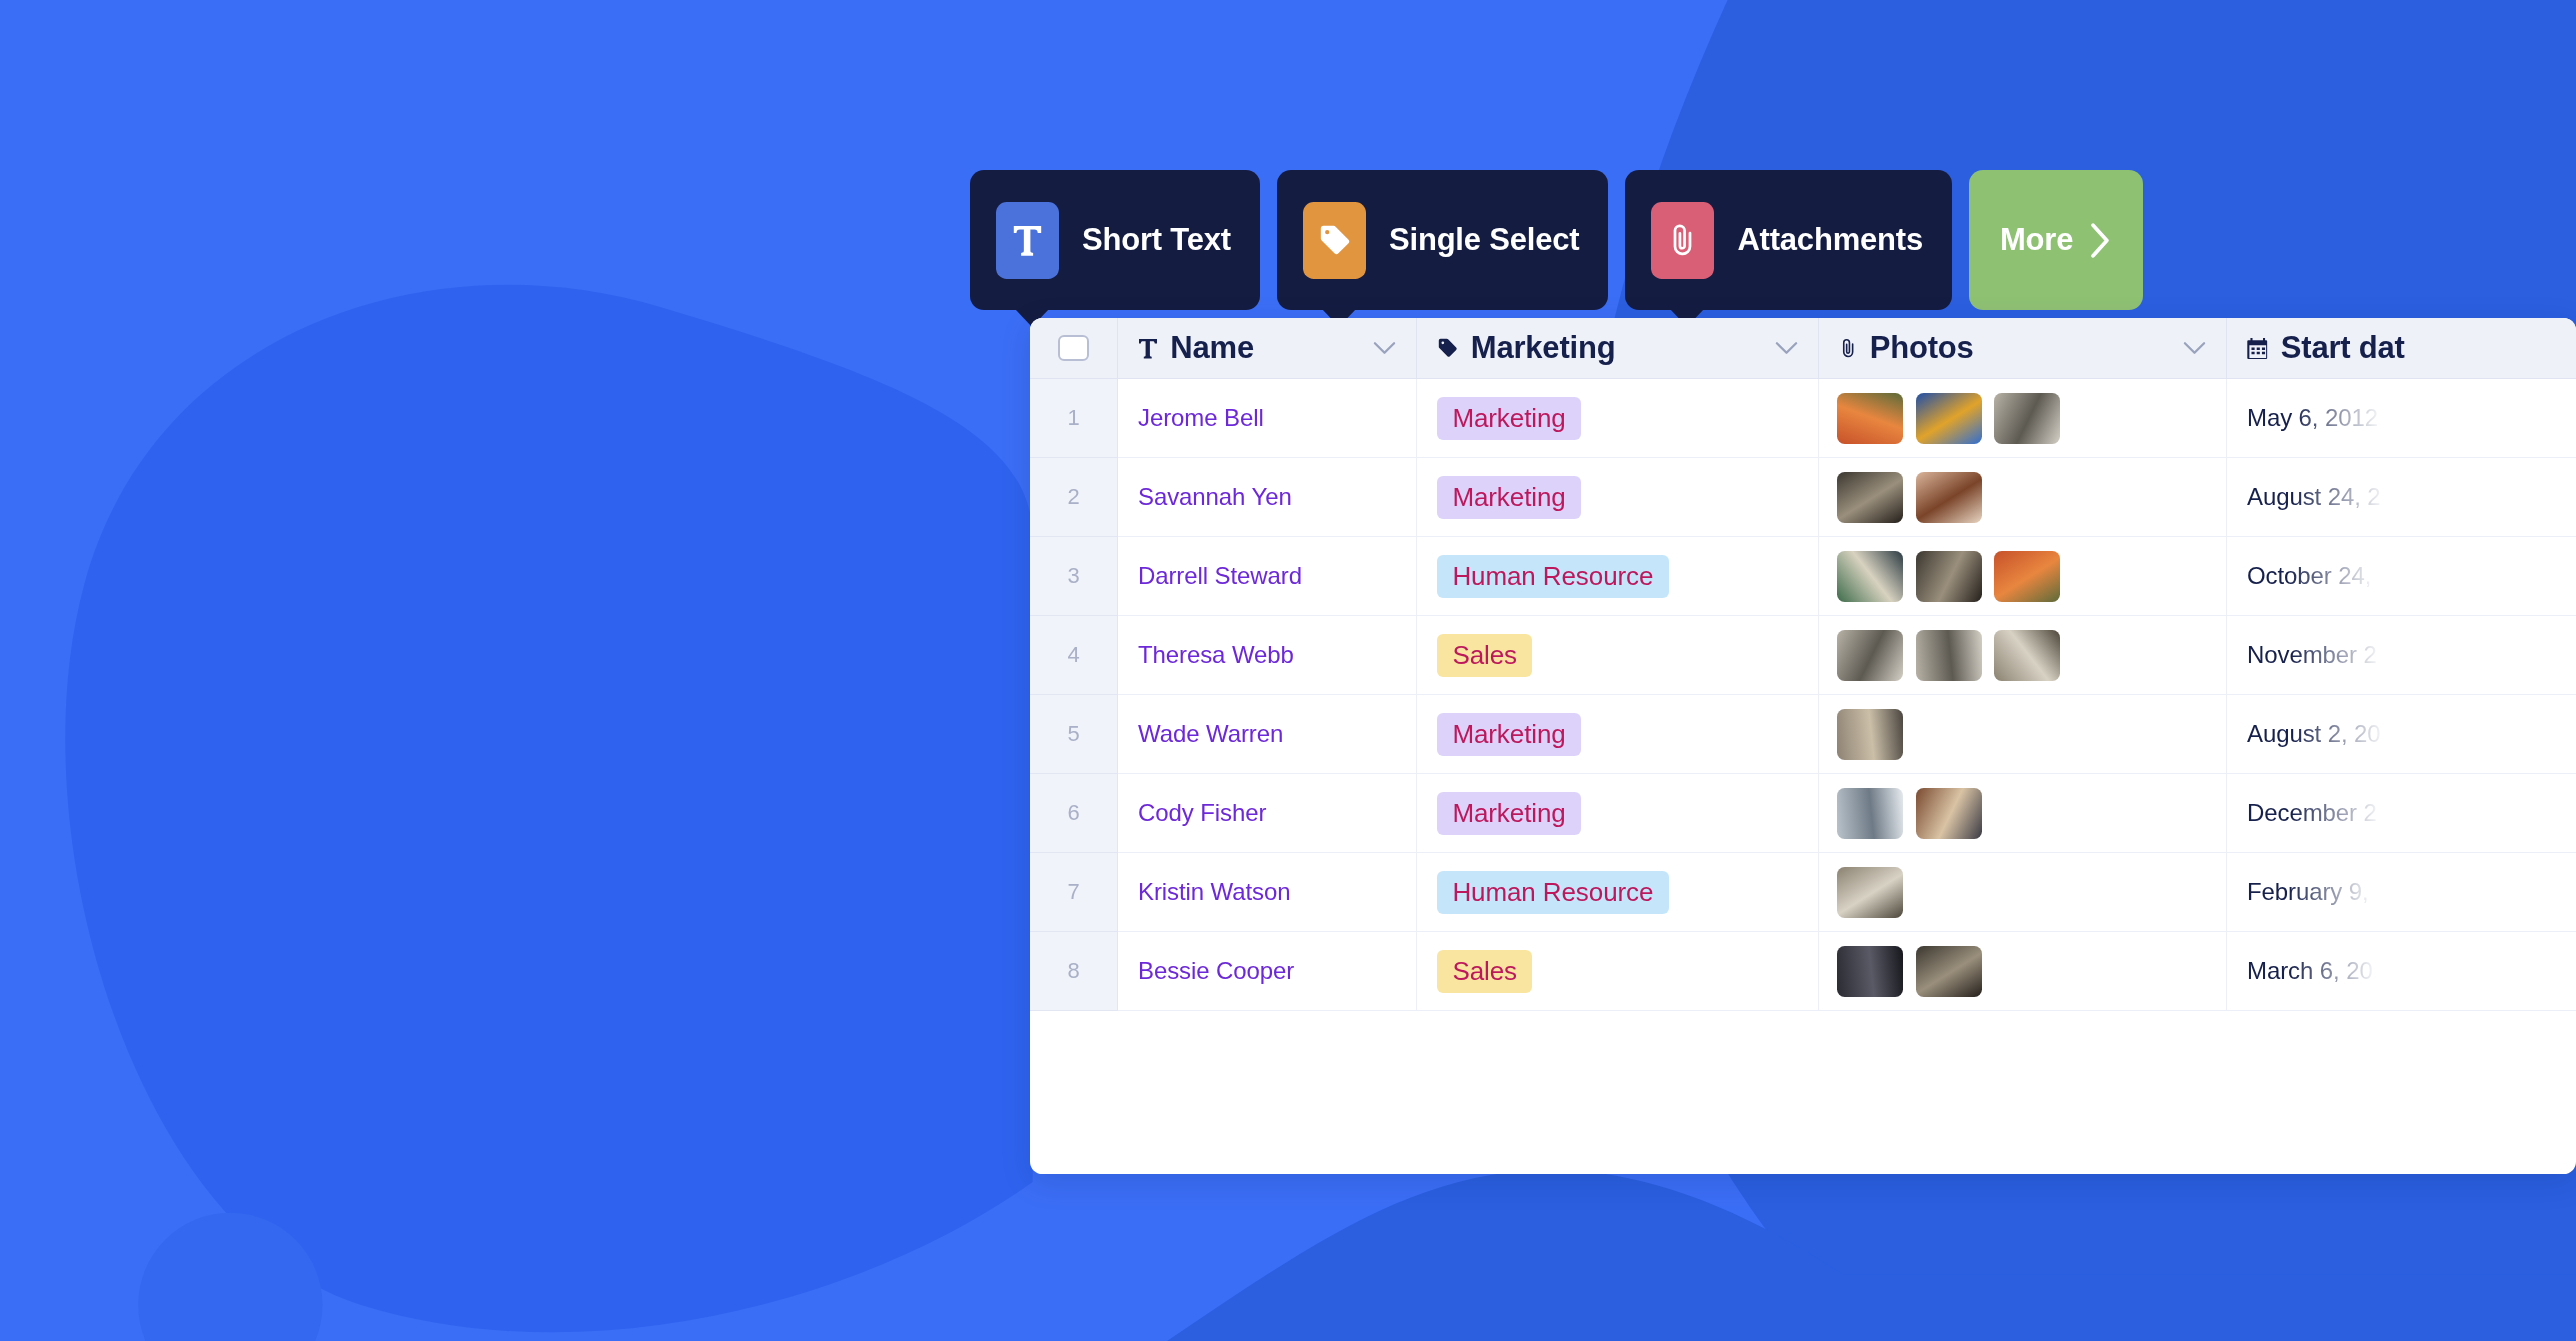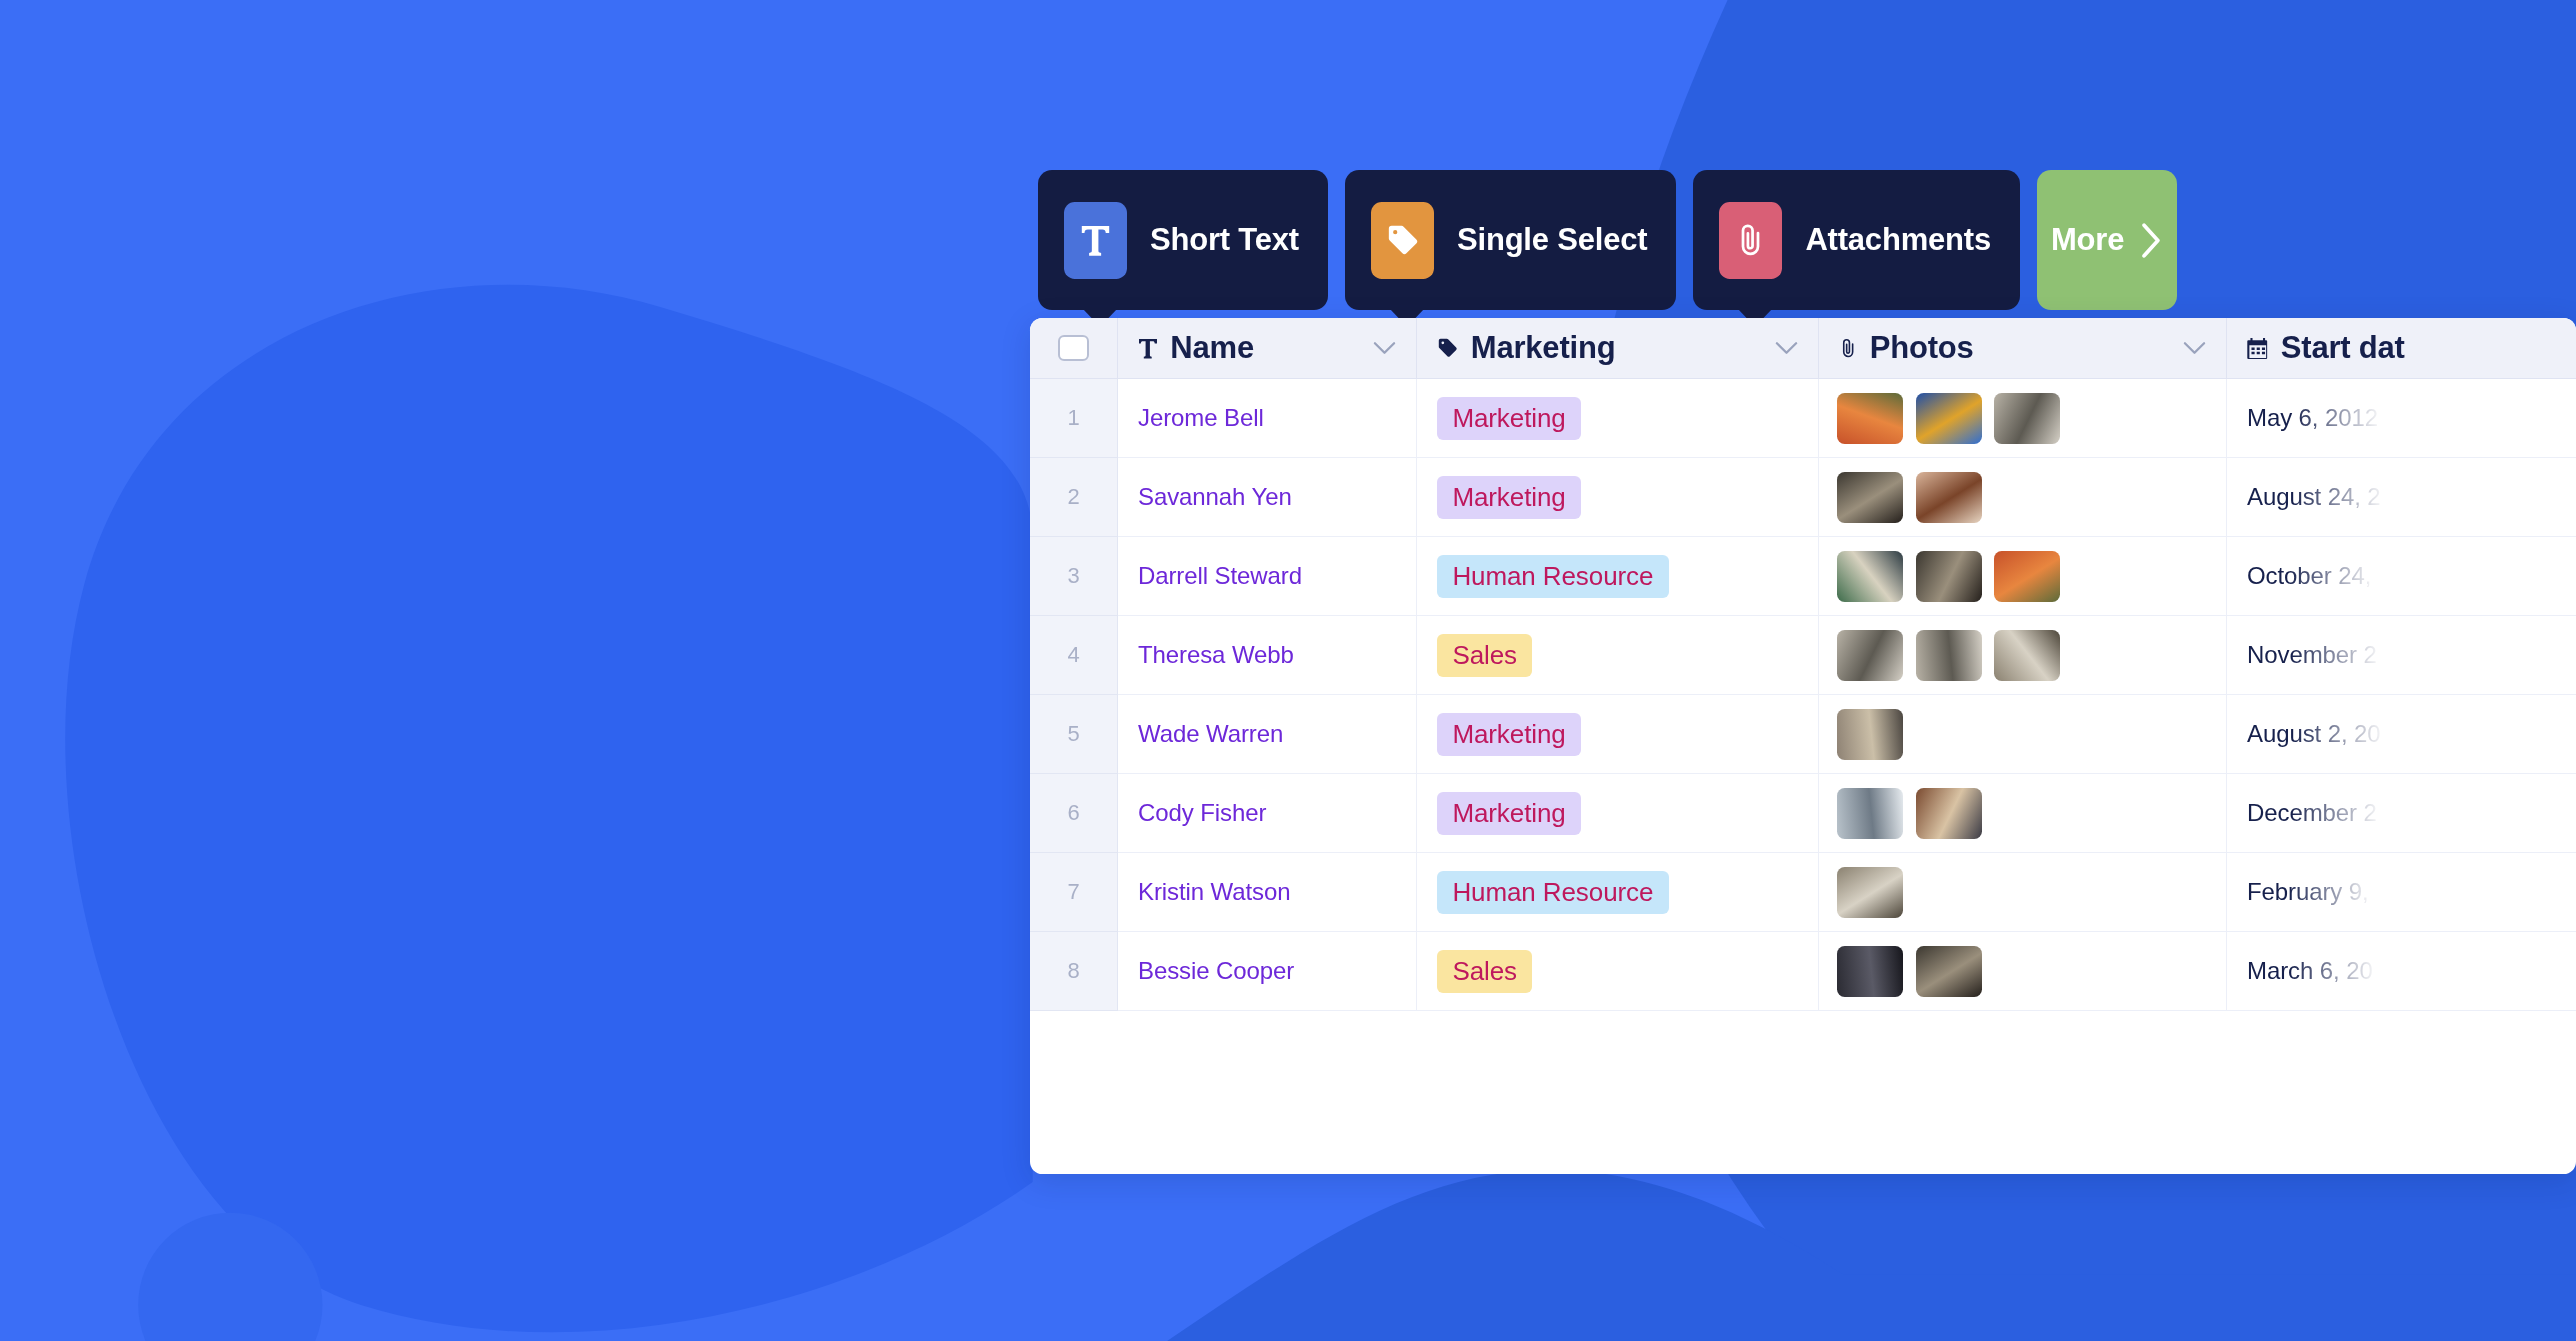--- a/index.html
+++ b/index.html
@@ -34,21 +34,21 @@
     line-height: 1.33;
     letter-spacing: -0.4px;
     font-weight: 400;
   }
   .headline .strong { font-weight: 700; display: block; }
   .headline .line { display: block; white-space: nowrap; }
 
   
   .chips {
     position: absolute;
-    left: 1038px;
+    left: 970px;
     top: 170px;
     display: flex;
     align-items: flex-start;
     gap: 17px;
   }
   .chip {
     position: relative;
     height: 140px;
     background: #141c42;
     border-radius: 14px;
@@ -79,21 +79,21 @@
     white-space: nowrap;
     letter-spacing: -0.2px;
   }
   .chip-more {
     height: 140px;
     border-radius: 14px;
     display: flex;
     align-items: center;
     justify-content: center;
     gap: 17px;
-    padding: 0 14px;
+    padding: 0 31px;
   }
   .chip-more .chip-label { font-size: 31px; }
 
   
   .table-card {
     position: absolute;
     left: 1030px;
     top: 318px;
     width: 1546px;
     height: 856px;

